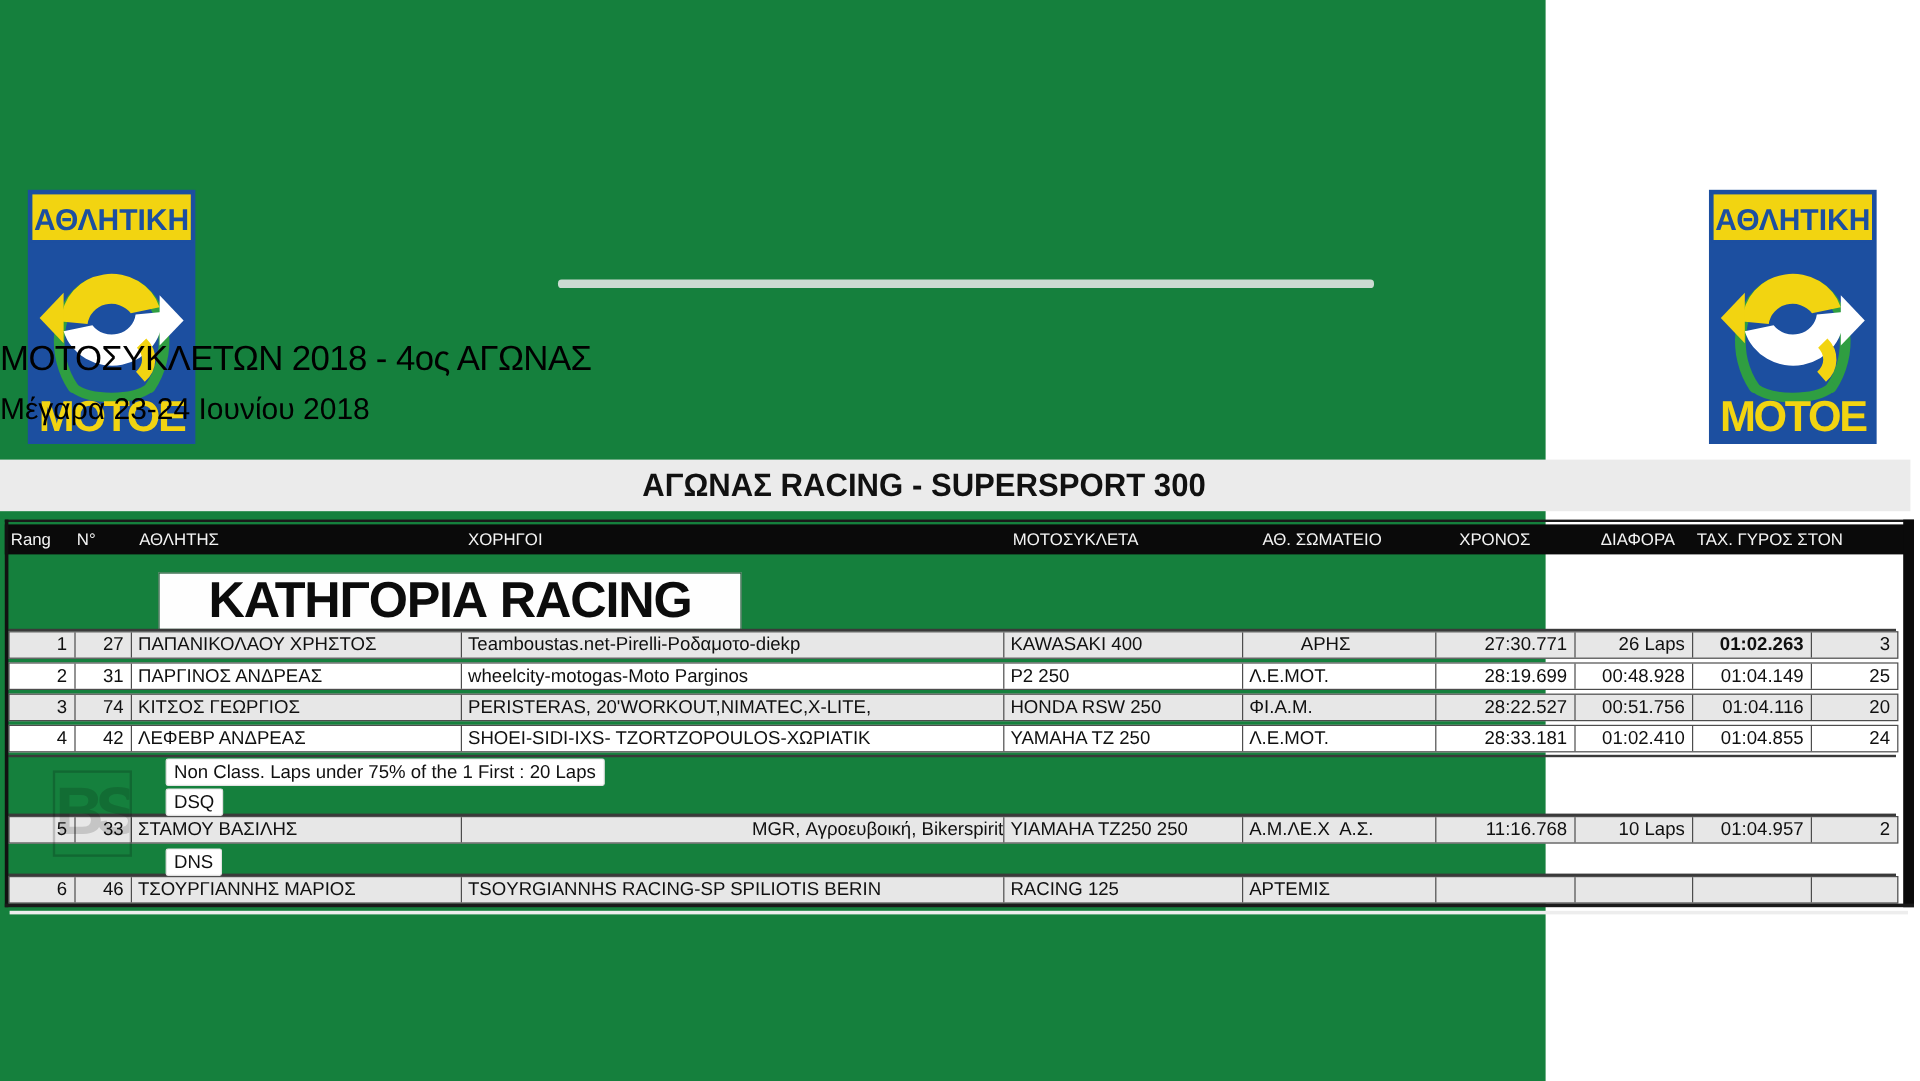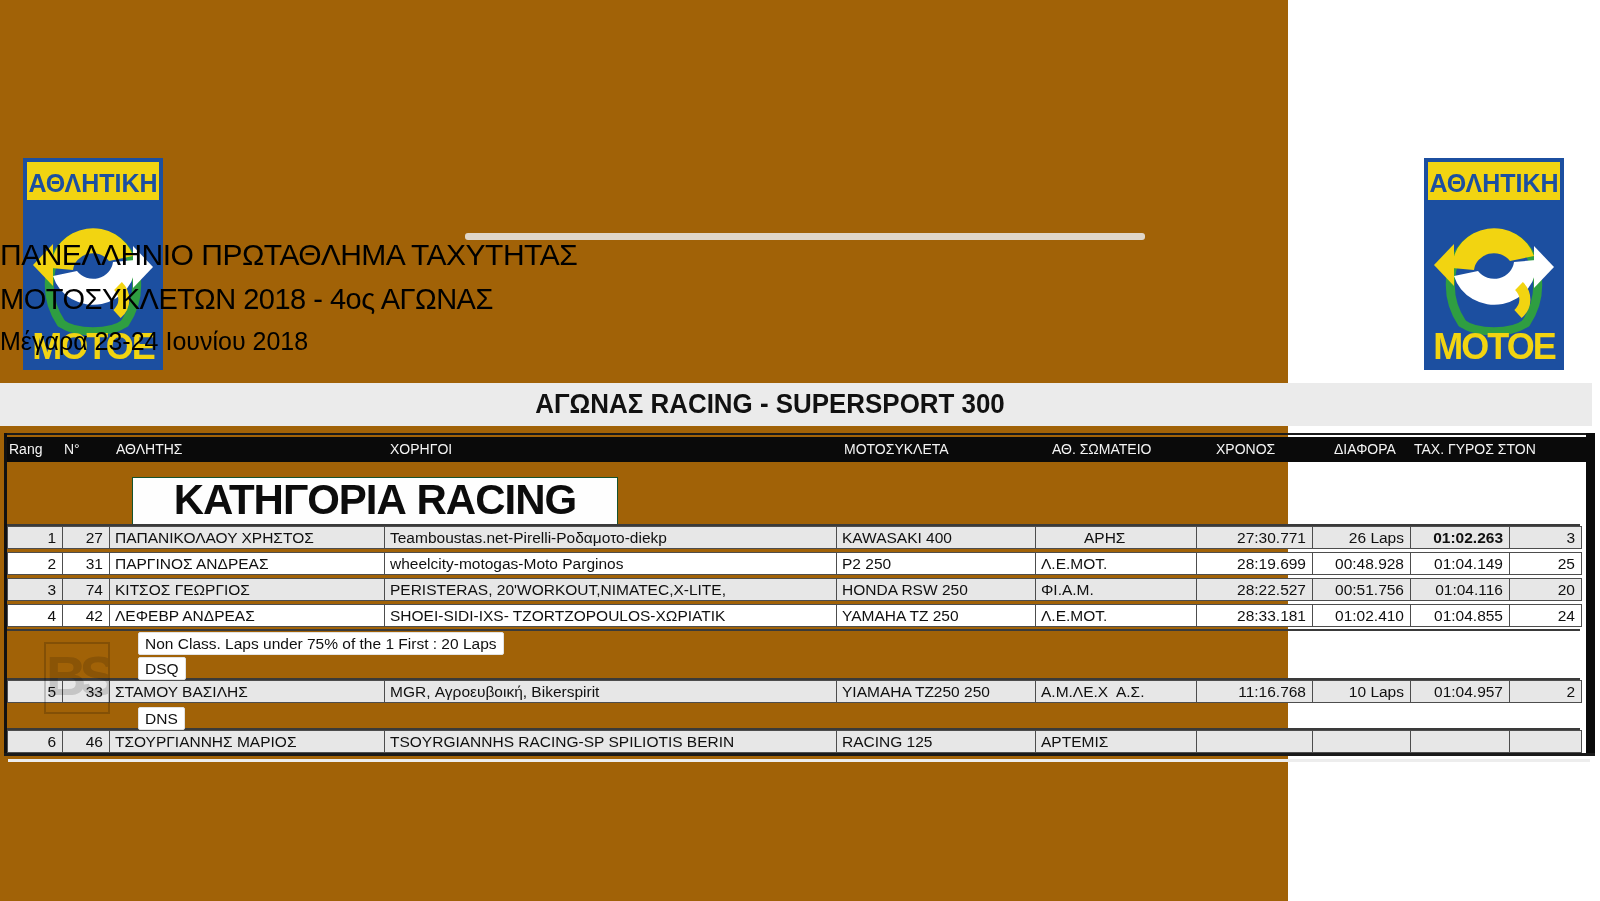--- a/index.html
+++ b/index.html
@@ -1,18 +1,18 @@
 <!DOCTYPE html>
 <html><head>
 <meta charset="utf-8">
 <style>
   html,body{margin:0;padding:0;background:#fff;width:1600px;height:901px;overflow:hidden;
     font-family:"Liberation Sans",sans-serif;}
   .abs{position:absolute;}
-  #page{position:relative;width:1288px;height:901px;background:#a16207;}
+  #page{position:relative;width:1288px;height:901px;background:#15803d;}
 
   
   .ghost{left:465px;top:233px;width:680px;height:7px;background:#ebebeb;border-radius:3px;opacity:.85;}
 
   
   .logo{width:140px;height:212px;top:158px;}
   .logo-left{left:23px;}
   .logo-right{left:1424px;}
   .logo svg{width:100%;height:100%;display:block;}
   .t1{left:0;top:238px;width:1555px;font-size:30px;letter-spacing:-.5px;}
@@ -98,21 +98,20 @@
       <path d="M38,165 C52,176 88,176 102,165" stroke="#2f9e41" stroke-width="8" fill="none" stroke-linecap="round"></path>
       <path fill="#f2d411" d="M28,110 A42,40 0 0 1 110,98 L86,103 A20,19 0 0 0 50,112 Z"></path>
       <polygon fill="#f2d411" points="30,86 30,128 10,107"></polygon>
       <path fill="#ffffff" d="M112,102 A42,40 0 0 1 30,118 L54,113 A20,19 0 0 0 90,104 Z"></path>
       <polygon fill="#ffffff" points="110,88 110,130 130,109"></polygon>
       <path d="M95,128 C103,136 103,148 94,156" stroke="#f2d411" stroke-width="11" fill="none"></path>
       <text x="70" y="201" text-anchor="middle" font-family="Liberation Sans,sans-serif" font-size="36" font-weight="bold" fill="#f2d411" letter-spacing="-2">ΜΟΤΟΕ</text>
     </svg>
   </div>
 
-  <div class="abs t1">ΠΑΝΕΛΛΗΝΙΟ ΠΡΩΤΑΘΛΗΜΑ ΤΑΧΥΤΗΤΑΣ</div>
   <div class="abs t2">ΜΟΤΟΣΥΚΛΕΤΩΝ 2018 - 4ος ΑΓΩΝΑΣ</div>
   <div class="abs t3">Μέγαρα 23-24 Ιουνίου 2018</div>
 
   <div class="abs band">
     <div class="abs band-text">ΑΓΩΝΑΣ RACING - SUPERSPORT 300</div>
   </div>
 
   <div class="abs tbl">
     <div class="abs tbl-topline"></div>
     <div class="abs thead">
@@ -184,21 +183,21 @@
           <div class="cell ar" style="width: 98px;">01:02.410</div>
           <div class="cell ar" style="width: 99px;">01:04.855</div>
           <div class="cell ar" style="width: 72px;">24</div>
         </div>
         <div class="abs nrow" style="top: 199px;"><span class="chip">Non Class. Laps under 75% of the 1 First : 20 Laps</span></div>
         <div class="abs nrow" style="top: 224px;"><span class="chip">DSQ</span></div>
         <div class="abs drow shade" style="top: 247px;">
           <div class="cell ar" style="width: 54px;">5</div>
           <div class="cell ar" style="width: 47px;">33</div>
           <div class="cell al" style="width: 275px;">ΣΤΑΜΟΥ ΒΑΣΙΛΗΣ</div>
-          <div class="cell al" style="width: 452px;">MGR, Αγροευβοική, Bikerspirit</div>
+          <div class="cell al" style="width: 452px; text-align: right;">MGR, Αγροευβοική, Bikerspirit</div>
           <div class="cell al" style="width: 199px;">YIAMAHA TZ250 250</div>
           <div class="cell al" style="width: 161px;">Α.Μ.ΛΕ.Χ  Α.Σ.</div>
           <div class="cell ar" style="width: 116px;">11:16.768</div>
           <div class="cell ar" style="width: 98px;">10 Laps</div>
           <div class="cell ar" style="width: 99px;">01:04.957</div>
           <div class="cell ar" style="width: 72px;">2</div>
         </div>
         <div class="abs nrow" style="top: 274px;"><span class="chip">DNS</span></div>
         <div class="abs drow shade" style="top: 297px;">
           <div class="cell ar" style="width: 54px;">6</div>

